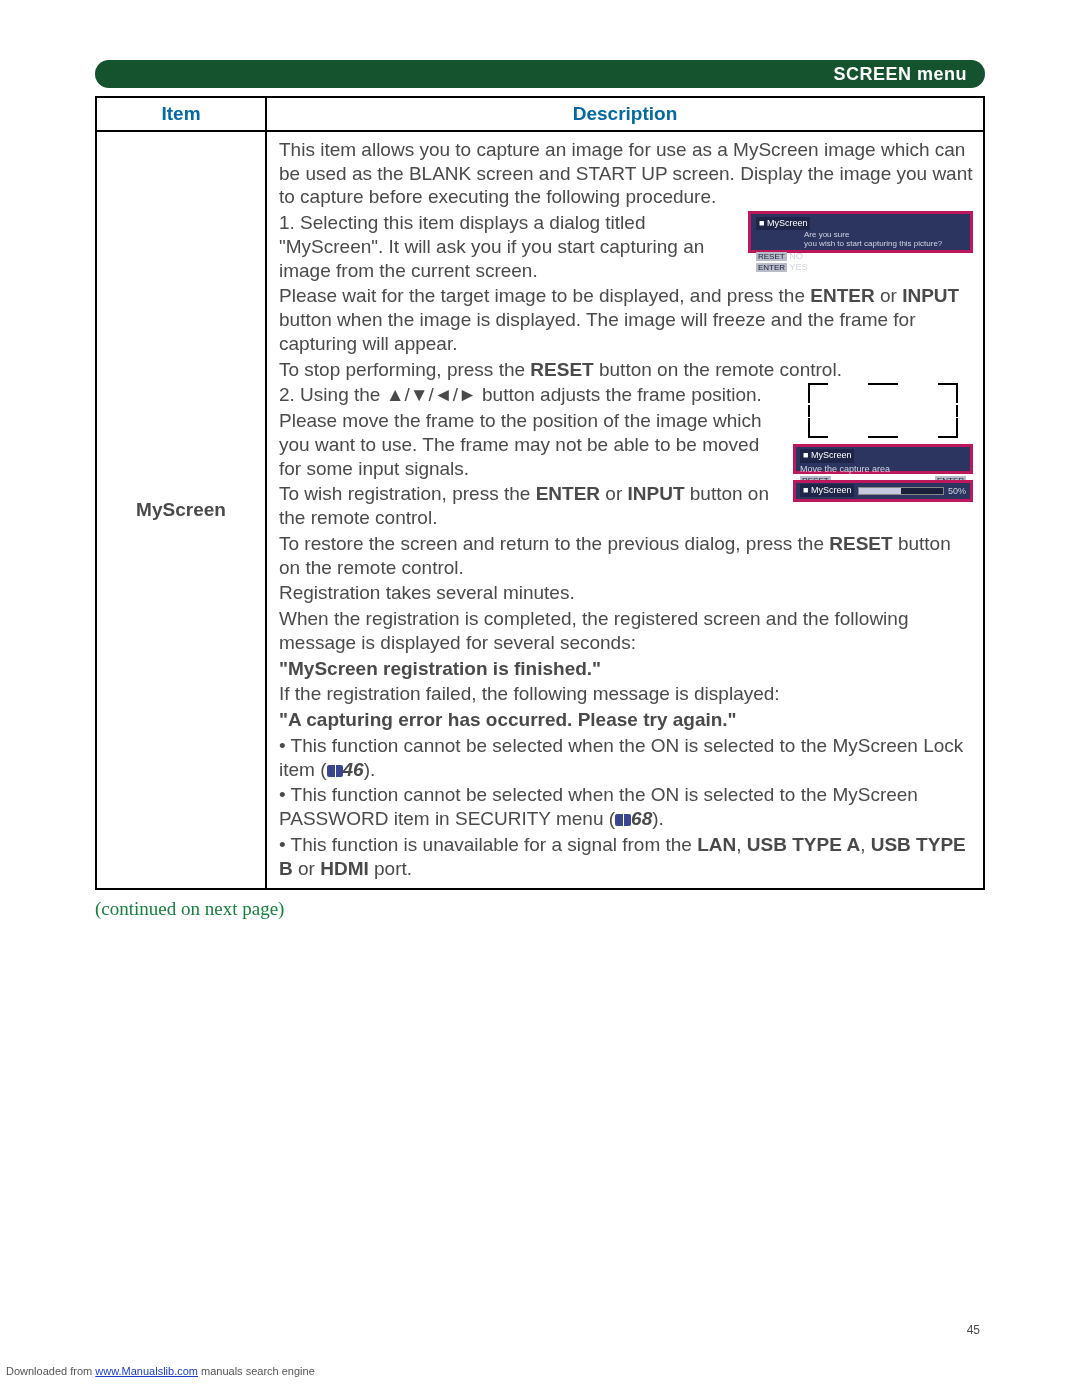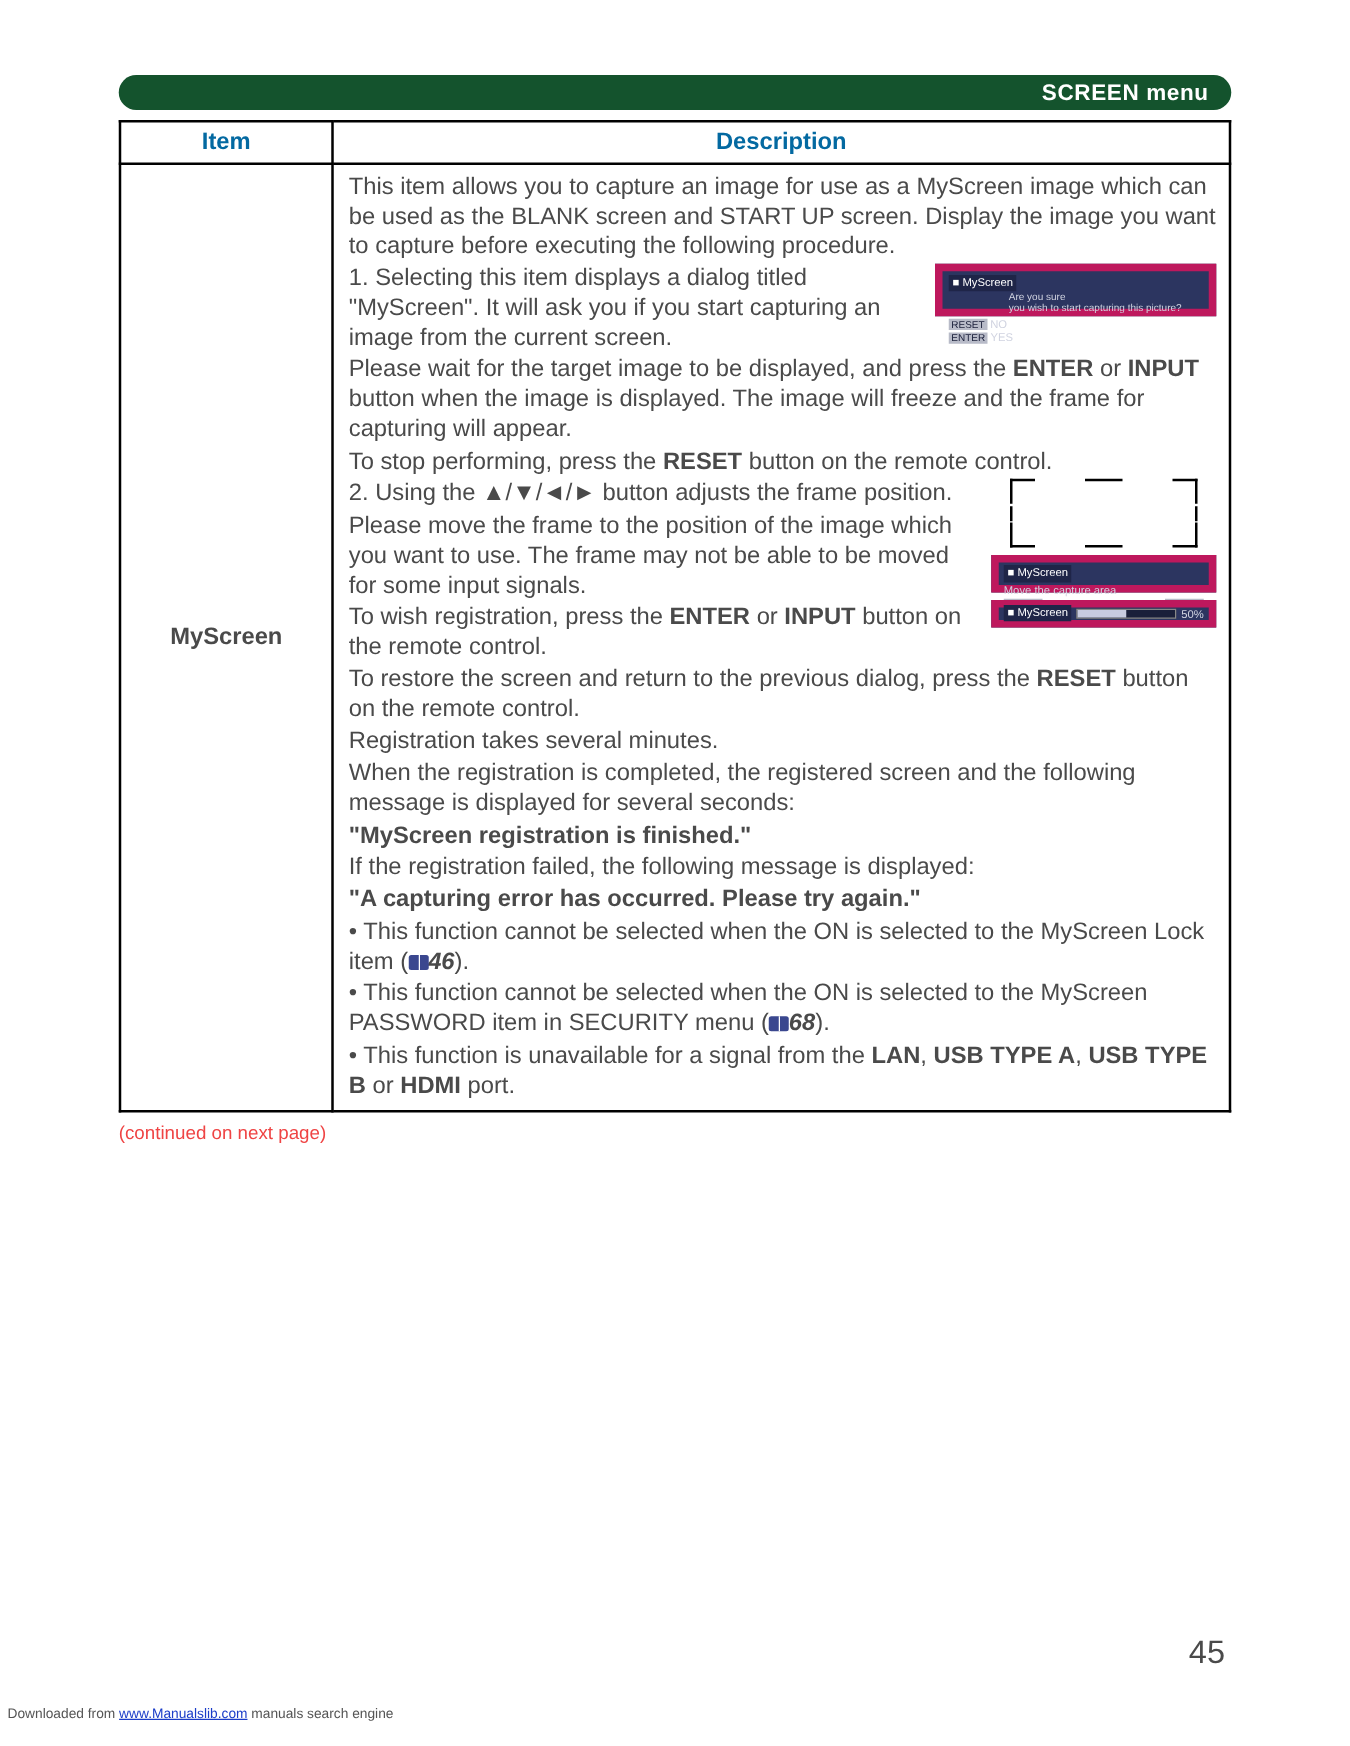--- a/index.html
+++ b/index.html
@@ -81,21 +81,21 @@
   }
   .floaters {
     position: relative;
   }
   .screenshot {
     float: right;
     clear: right;
     background: #2c3560;
     color: #d0d3e0;
     font-size: 9px;
-    border: 6px solid #be185d;
+    border: 3px solid #be185d;
     box-sizing: border-box;
     margin-left: 8px;
     margin-bottom: 6px;
   }
   .shot1 { width: 225px; height: 42px; padding: 3px 5px; }
   .shot-title { background:#1f2548; color:#fff; padding:1px 3px; display:inline-block; margin-bottom:1px;}
   .shot1 .row { display:flex; justify-content:space-between; margin-top:2px;flex-direction:column;}
   .btn-box { background:#b8bbc8; color:#1a1f3a; padding:0 2px; font-size:8px;}
   .shot1 .q { font-size:8px; line-height:1.1;margin-left:48px;}
 
@@ -121,28 +121,29 @@
   .fc.mr { top:50%; right:0; transform:translateY(-50%); height:12px; width:2px; border:none; border-right:2px solid #000;}
 
   .shot2 { width:100%; height:30px; padding:2px 4px; box-sizing:border-box;}
   .shot2 .row { display:flex; justify-content:space-between; font-size:7px; margin-top:1px;}
   .shot3 { width:100%; height:22px; padding:2px 4px; box-sizing:border-box; display:flex; align-items:center; gap:4px;}
   .prog-outer { flex:1; height:6px; border:1px solid #888; background:#1a1f3a;}
   .prog-inner { height:100%; width:50%; background:#c8cbe0;}
 
   .continued {
     margin-top: 8px;
-    font-size: 15px;
-    color: #ef4444;
+    font-size: 19px;
+    color: #15803d;
+    font-family: Liberation Serif, serif;
   }
   .page-num {
     position: absolute;
     right: 100px;
     bottom: 60px;
-    font-size: 26px;
+    font-size: 12px;
     color: #4a4a4a;
   }
   .footer {
     position: absolute;
     left: 6px;
     bottom: 20px;
     font-size: 11px;
     color: #555;
   }
   .footer a { color: #1a3cc8; text-decoration: underline; }

